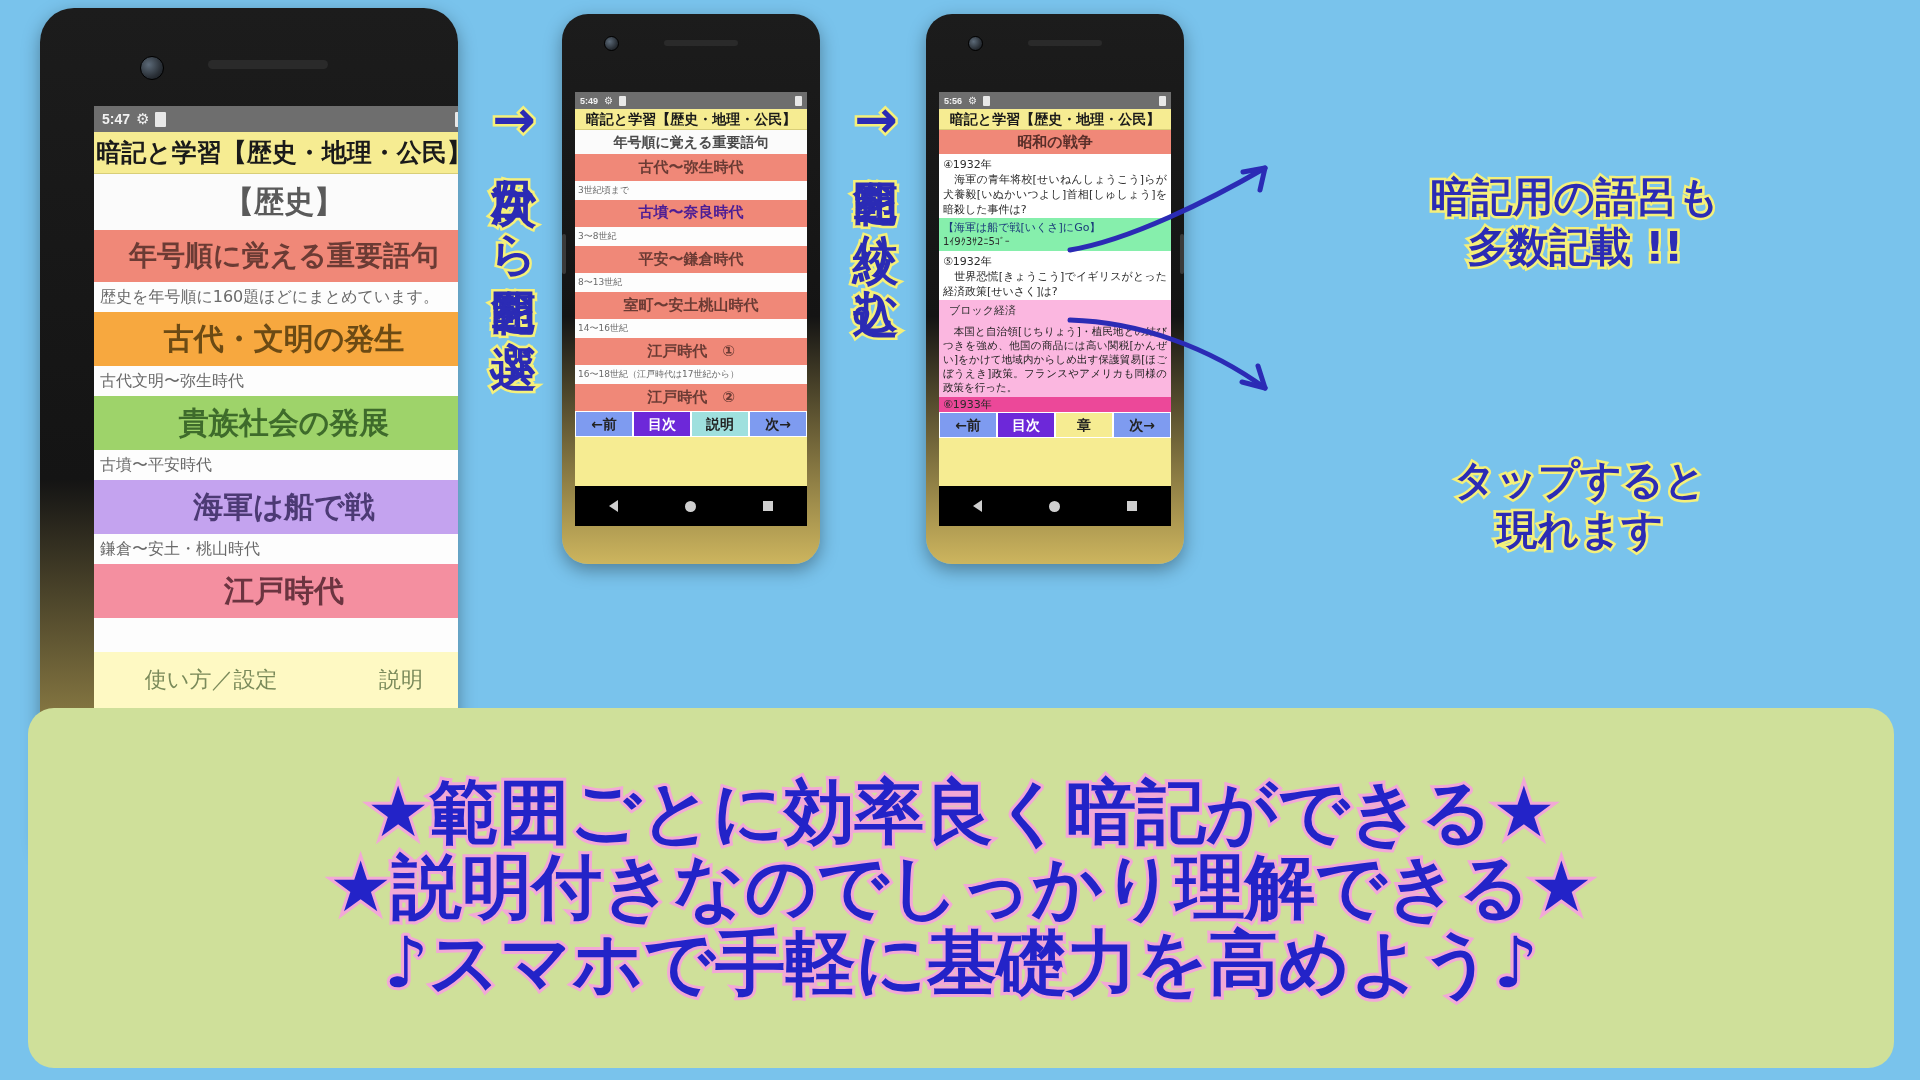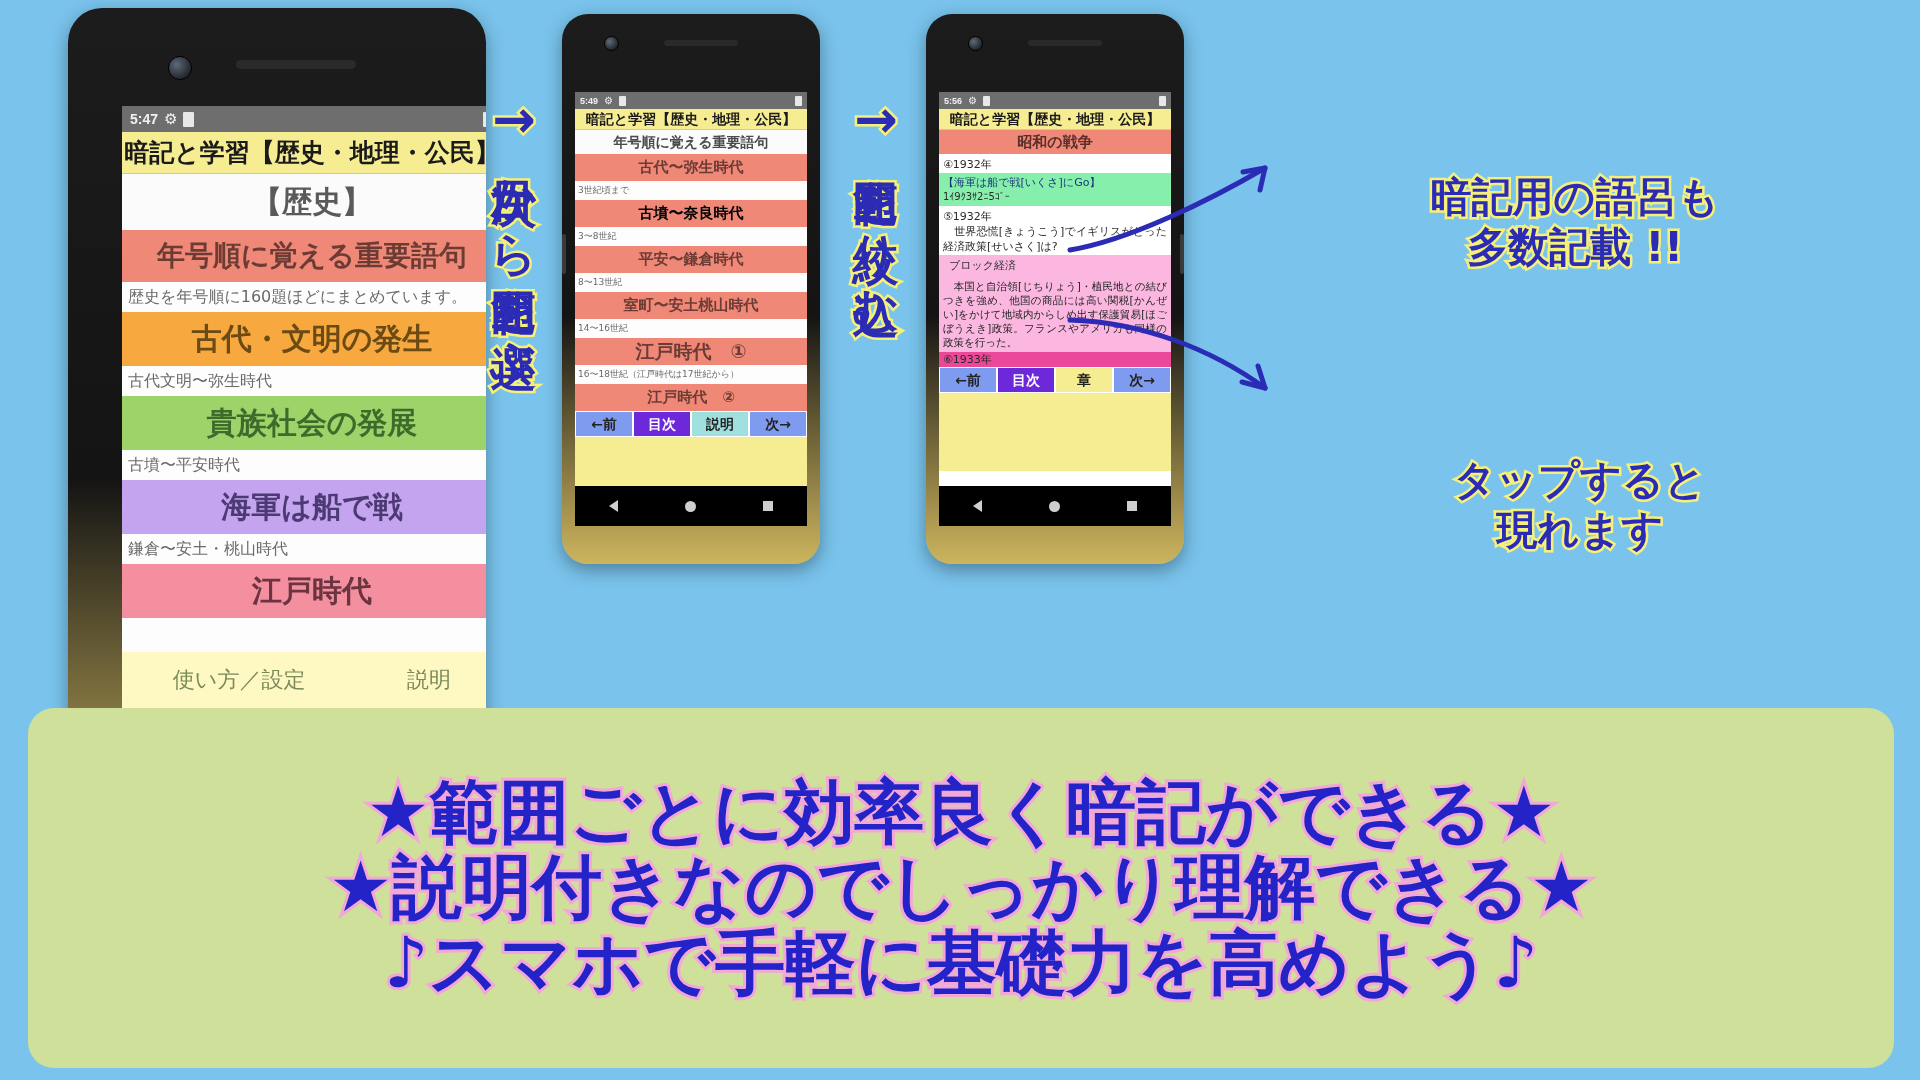--- a/index.html
+++ b/index.html
@@ -125,21 +125,21 @@
     white-space:nowrap;
     -webkit-text-stroke: 6px #f2a8d6;
     paint-order: stroke fill;
   }
 </style>
 </head>
 <body>
 
 <div id="stage">
 
-  <div class="phone" style="left:40px; top:8px; width:418px; height:858px;margin-left:28px;">
+  <div class="phone" style="left:40px; top:8px; width:418px; height:858px;">
     <div class="cam" style="left:100px; top:48px; width:24px; height:24px;"></div>
     <div class="speaker" style="left:168px; top:52px; width:120px; height:9px;"></div>
 
     <div class="screen" style="left:54px; top:98px; width:380px; height:660px;">
 
       <div class="statusbar" style="height:26px; padding:0 8px; font-size:14px;">
         <span class="clk">5:47</span>
         <span class="gear" style="font-size:15px;">⚙</span>
         <span class="batt" style="width:11px;height:15px;"></span>
         <span class="sb-spacer"></span>
@@ -192,30 +192,30 @@
         <span class="sb-spacer"></span>
         <span class="batt" style="width:7px;height:10px;"></span>
       </div>
 
       <div class="approw title-yellow" style="font-size:14px; line-height:21px; height:21px;">暗記と学習【歴史・地理・公民】</div>
       <div class="approw subtitle-white" style="font-size:14px; line-height:24px; height:24px; color:#4a4a4a;">年号順に覚える重要語句</div>
 
       <div class="approw band" style="background:#f08878; color:#6b3b34; font-size:15px; line-height:27px; height:27px;">古代〜弥生時代</div>
       <div class="approw desc" style="font-size:9px; line-height:19px; height:19px; padding-left:3px;">3世紀頃まで</div>
 
-      <div class="approw band" style="background:#f08878; color:#000000; font-size:15px; line-height:27px; height:27px;">古墳〜奈良時代</div>
+      <div class="approw band" style="background:#f08878; color:#4c1d95; font-size:15px; line-height:27px; height:27px;font-family:Liberation Mono, monospace;">古墳〜奈良時代</div>
       <div class="approw desc" style="font-size:9px; line-height:19px; height:19px; padding-left:3px;">3〜8世紀</div>
 
       <div class="approw band" style="background:#f08878; color:#6b3b34; font-size:15px; line-height:27px; height:27px;">平安〜鎌倉時代</div>
       <div class="approw desc" style="font-size:9px; line-height:19px; height:19px; padding-left:3px;">8〜13世紀</div>
 
       <div class="approw band" style="background:#f08878; color:#6b3b34; font-size:15px; line-height:27px; height:27px;">室町〜安土桃山時代</div>
       <div class="approw desc" style="font-size:9px; line-height:19px; height:19px; padding-left:3px;">14〜16世紀</div>
 
-      <div class="approw band" style="background:#f08878; color:#6b3b34; font-size:19px; line-height:27px; height:27px;">江戸時代　①</div>
+      <div class="approw band" style="background:#f08878; color:#6b3b34; font-size:15px; line-height:27px; height:27px;">江戸時代　①</div>
       <div class="approw desc" style="font-size:9px; line-height:19px; height:19px; padding-left:3px;">16〜18世紀（江戸時代は17世紀から）</div>
 
       <div class="approw band" style="background:#f08878; color:#6b3b34; font-size:15px; line-height:27px; height:27px;">江戸時代　②</div>
 
       <div class="appnav" style="height:26px;">
         <div class="nav-prev" style="font-size:14px; line-height:24px;">←前</div>
         <div class="nav-index" style="font-size:14px; line-height:24px; color:#fff;">目次</div>
         <div class="nav-explain" style="font-size:14px; line-height:24px;">説明</div>
         <div class="nav-next" style="font-size:14px; line-height:24px;">次→</div>
       </div>
@@ -248,20 +248,21 @@
         <span class="batt" style="width:7px;height:10px;"></span>
         <span class="sb-spacer"></span>
         <span class="batt" style="width:7px;height:10px;"></span>
       </div>
 
       <div class="approw title-yellow" style="font-size:14px; line-height:21px; height:21px;">暗記と学習【歴史・地理・公民】</div>
       <div class="approw band" style="background:#f08878; color:#5a2f2a; font-size:15px; line-height:24px; height:24px;">昭和の戦争</div>
 
       <div style="background:#fff; padding:3px 4px 1px 4px;">
         <div style="font-size:11px; color:#2a2a2a; line-height:15px;">④1932年</div>
+        <div style="font-size:11px; color:#2a2a2a; line-height:15px; text-align:justify;">　海軍の青年将校[せいねんしょうこう]らが犬養毅[いぬかいつよし]首相[しゅしょう]を暗殺した事件は?</div>
       </div>
       <div style="background:#86efac; padding:2px 4px 3px 4px;">
         <div style="font-size:11px; color:#1a3a7a; line-height:15px;">【海軍は船で戦[いくさ]にGo】</div>
         <div style="font-size:10px; color:#2a2a2a; line-height:13px;">1ｲ9ｸ3ｻ2ﾆ5ｺﾞｰ</div>
       </div>
 
       <div style="background:#fff; padding:3px 4px 1px 4px;">
         <div style="font-size:11px; color:#2a2a2a; line-height:15px;">⑤1932年</div>
         <div style="font-size:11px; color:#2a2a2a; line-height:15px; text-align:justify;">　世界恐慌[きょうこう]でイギリスがとった経済政策[せいさく]は?</div>
       </div>

